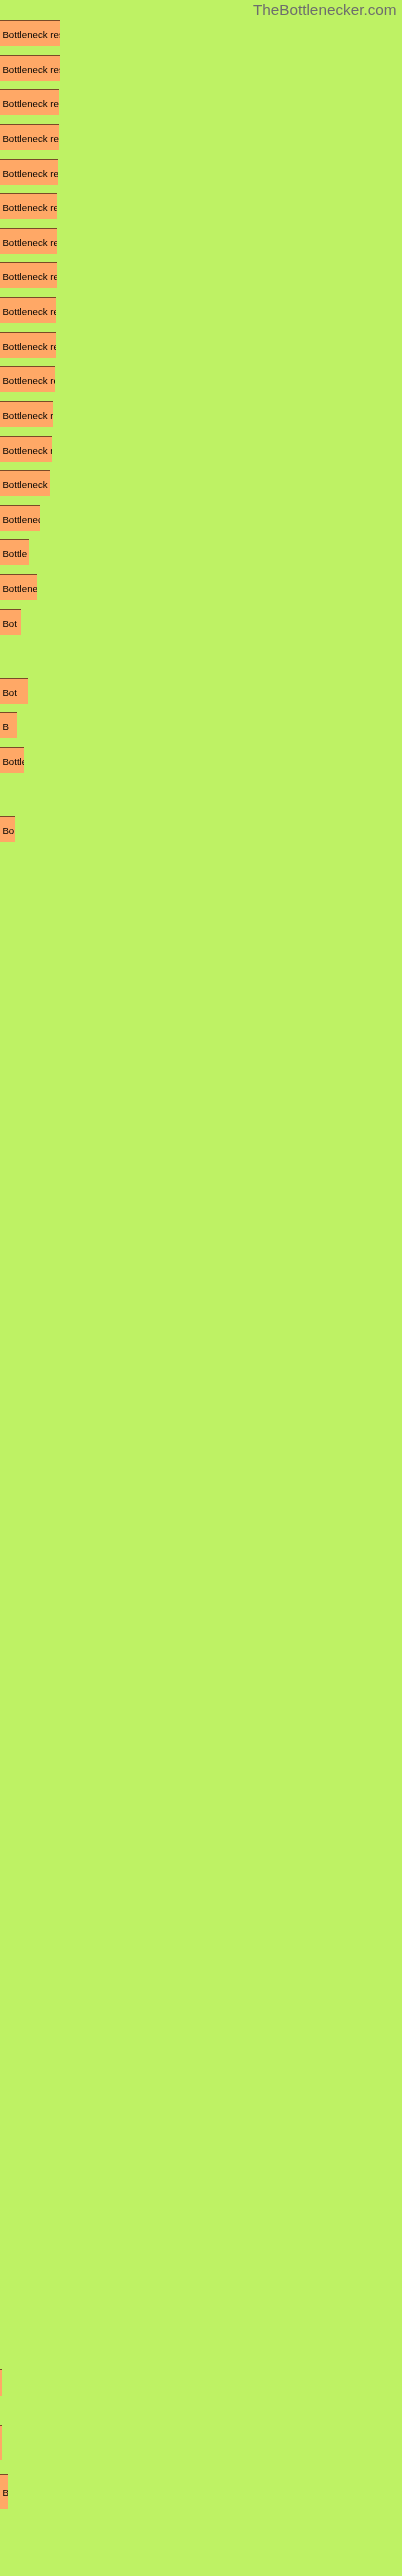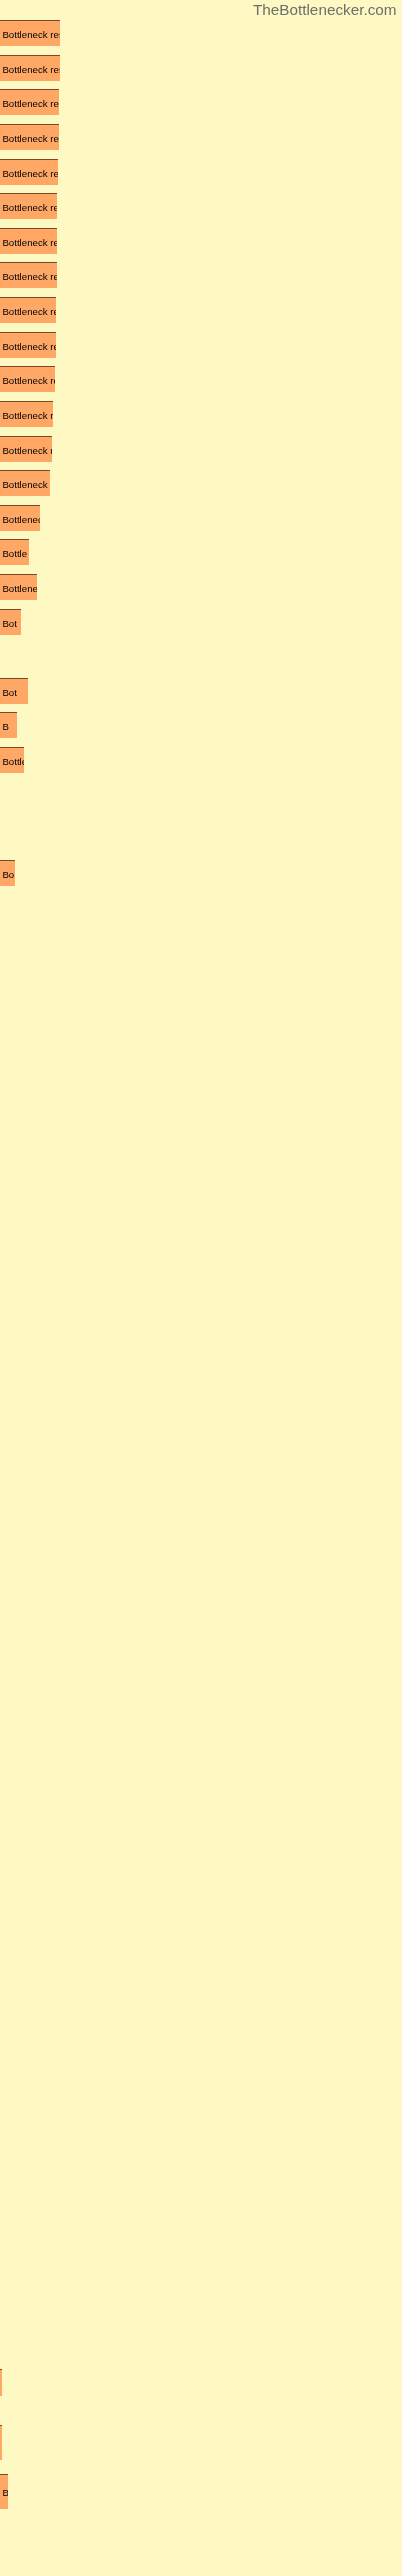--- a/index.html
+++ b/index.html
@@ -4,21 +4,21 @@
 <style>
   html, body {
     margin: 0;
     padding: 0;
     background: #000000;
   }
   #page {
     position: relative;
     width: 403px;
     height: 2576px;
-    background: #fef9c3;
+    background: #bef264;
     overflow: hidden;
     font-family: "Liberation Sans", sans-serif;
   }
   #site-title {
     position: absolute;
     right: 6.4px;
     top: 0.8px;
     font-size: 15.3px;
     color: #6d6d6d;
     font-family: "Liberation Sans", sans-serif;
@@ -110,21 +110,21 @@
       </div>
       <div class="bar" style="top: 678px; width: 28px; height: 26px; background: rgb(255, 168, 102); border-top-color: rgb(122, 74, 40);">
         <span class="bar-label" style="color: rgb(0, 0, 0);">Bot</span>
       </div>
       <div class="bar" style="top: 712px; width: 17px; height: 26px; background: rgb(255, 168, 102); border-top-color: rgb(122, 74, 40);">
         <span class="bar-label" style="color: rgb(0, 0, 0);">B</span>
       </div>
       <div class="bar" style="top: 747px; width: 24px; height: 26px; background: rgb(255, 168, 102); border-top-color: rgb(122, 74, 40);">
         <span class="bar-label" style="color: rgb(0, 0, 0);">Bottle</span>
       </div>
-      <div class="bar" style="top: 816px; width: 15.3px; height: 26px; background: rgb(255, 168, 102); border-top-color: rgb(122, 74, 40); margin-top: 44px;">
+      <div class="bar" style="top: 816px; width: 15.3px; height: 26px; background: rgb(255, 168, 102); border-top-color: rgb(122, 74, 40);">
         <span class="bar-label" style="color: rgb(0, 0, 0);">Bo</span>
       </div>
       <div class="bar" style="top: 2369px; width: 2.4px; height: 27px; background: rgb(255, 168, 102); border-top-color: rgb(122, 74, 40);">
         <span class="bar-label" style="color: rgb(0, 0, 0);"></span>
       </div>
       <div class="bar" style="top: 2425px; width: 2.4px; height: 35px; background: rgb(255, 168, 102); border-top-color: rgb(122, 74, 40);">
         <span class="bar-label" style="color: rgb(0, 0, 0);"></span>
       </div>
       <div class="bar" style="top: 2474px; width: 8px; height: 35px; background: rgb(255, 168, 102); border-top-color: rgb(122, 74, 40);">
         <span class="bar-label" style="color: rgb(0, 0, 0);">B</span>

